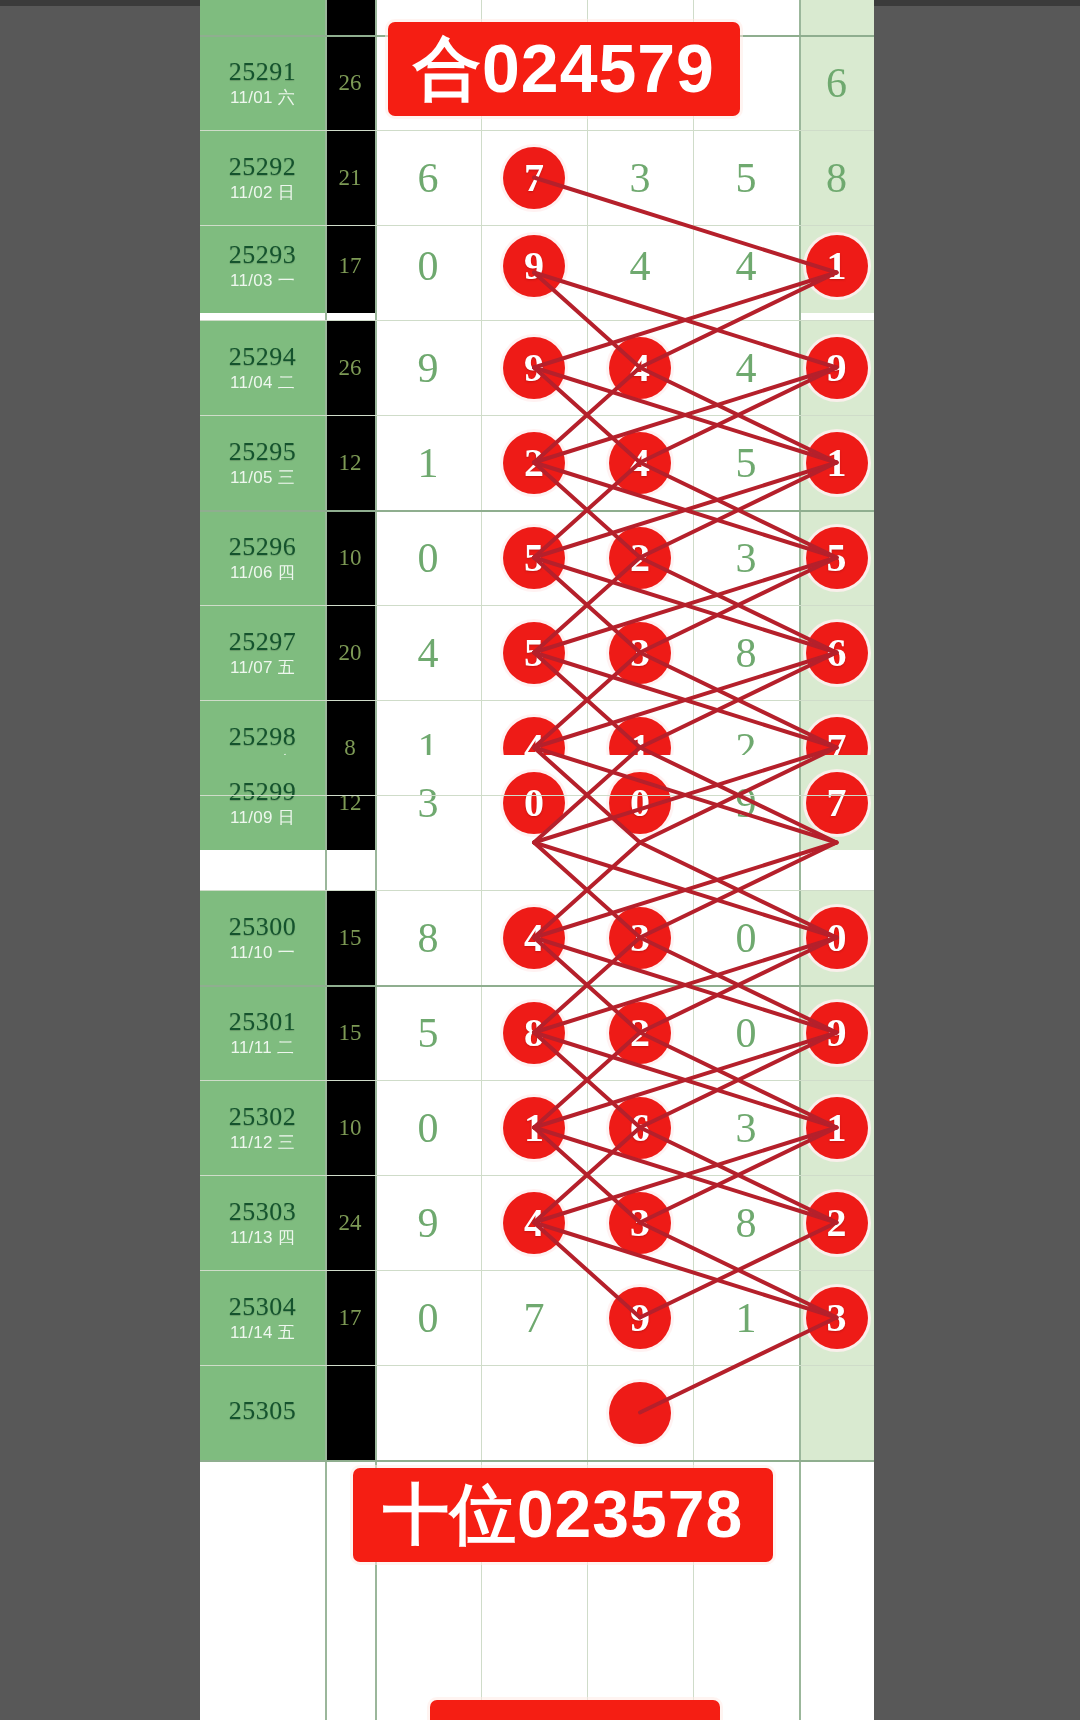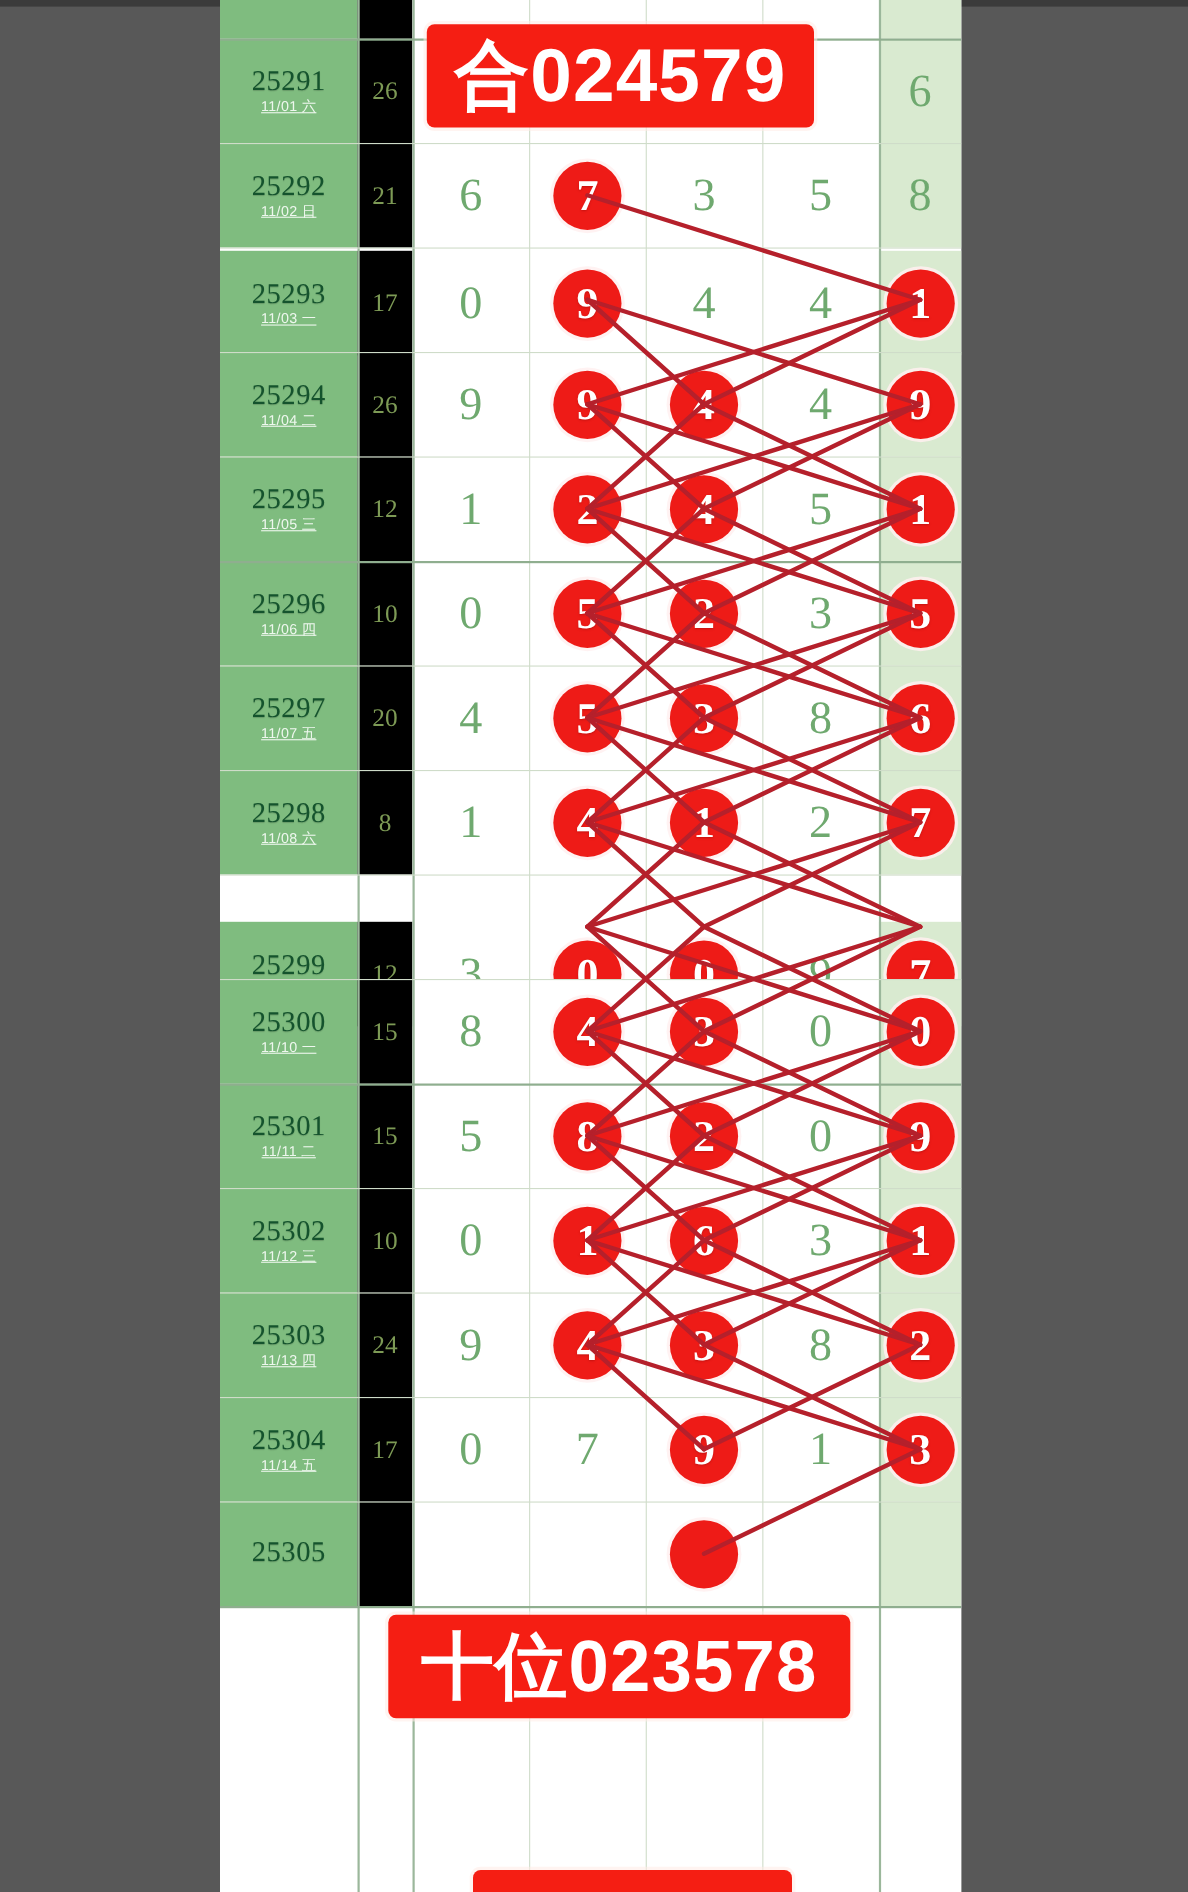--- a/index.html
+++ b/index.html
@@ -59,26 +59,25 @@
 
   .issue-no {
     color: #14532d;
     font-size: 26px;
     letter-spacing: 0.5px;
     line-height: 1.05;
     text-shadow: 0 1px 1px rgba(0,0,0,.18);
   }
   .issue-date {
     color: #eef7ee;
-    font-size: 13px;
+    font-size: 17px;
     line-height: 1.15;
     margin-top: 3px;
     font-family: "Liberation Sans", sans-serif;
     letter-spacing: .3px;
-    text-decoration: underline;
   }
   .sum-val {
     color: #7d9a55;
     font-size: 23px;
     font-family: "Liberation Serif", serif;
   }
   .digit {
     color: #6fa96f;
     font-size: 42px;
     font-family: "Liberation Serif", serif;
@@ -251,21 +250,21 @@
           <div class="cell c-d3">
             <span class="digit">3</span>
           </div>
           <div class="cell c-d4">
             <span class="digit">5</span>
           </div>
           <div class="cell c-d5">
             <span class="digit">8</span>
           </div>
         </div>
-        <div class="row" style="top: 228px; height: 95px;">
+        <div class="row" style="top: 218px; height: 95px;">
           <div class="cell c-issue">
             <div class="issue-no">25293</div>
             <div class="issue-date">11/03 一</div>
           </div>
           <div class="cell c-sum">
             <span class="sum-val">17</span>
           </div>
           <div class="cell c-d1">
             <span class="digit">0</span>
           </div>
@@ -395,21 +394,21 @@
           <div class="cell c-d3">
             <span class="digit marked">1</span>
           </div>
           <div class="cell c-d4">
             <span class="digit">2</span>
           </div>
           <div class="cell c-d5">
             <span class="digit marked">7</span>
           </div>
         </div>
-        <div class="row" style="top: 838px; height: 95px;">
+        <div class="row" style="top: 755px; height: 95px;">
           <div class="cell c-issue">
             <div class="issue-no">25299</div>
             <div class="issue-date">11/09 日</div>
           </div>
           <div class="cell c-sum">
             <span class="sum-val">12</span>
           </div>
           <div class="cell c-d1">
             <span class="digit">3</span>
           </div>

